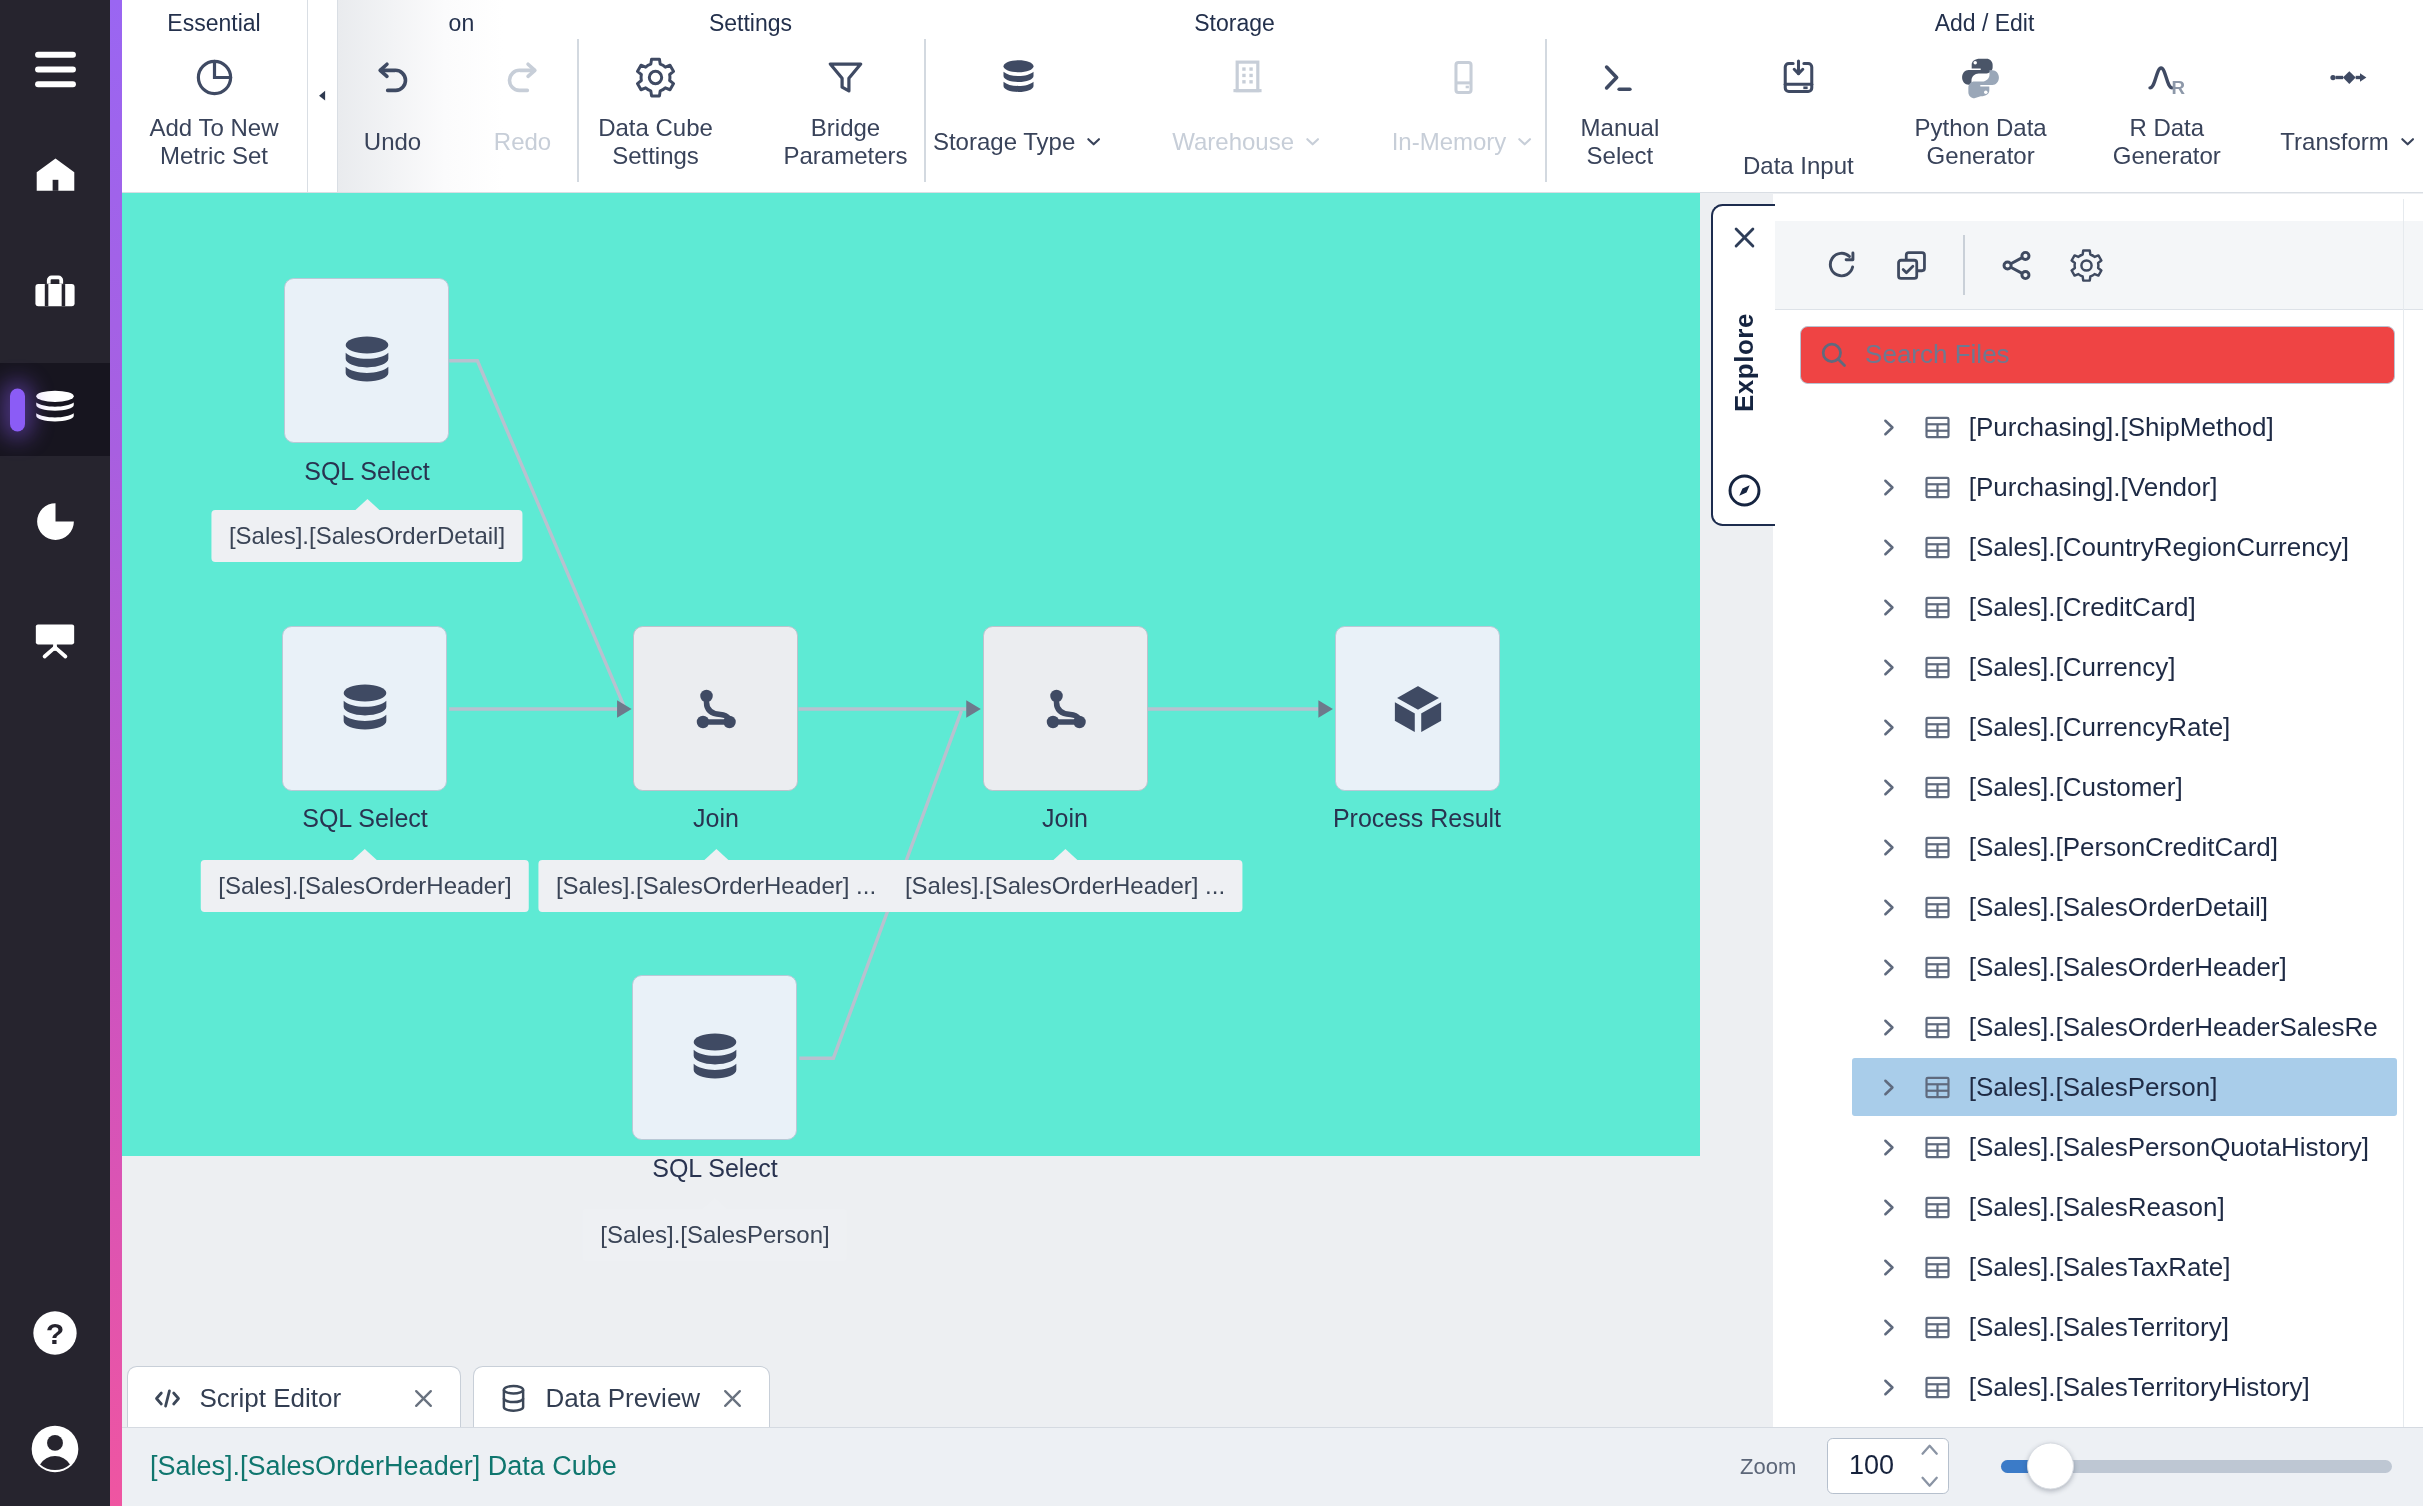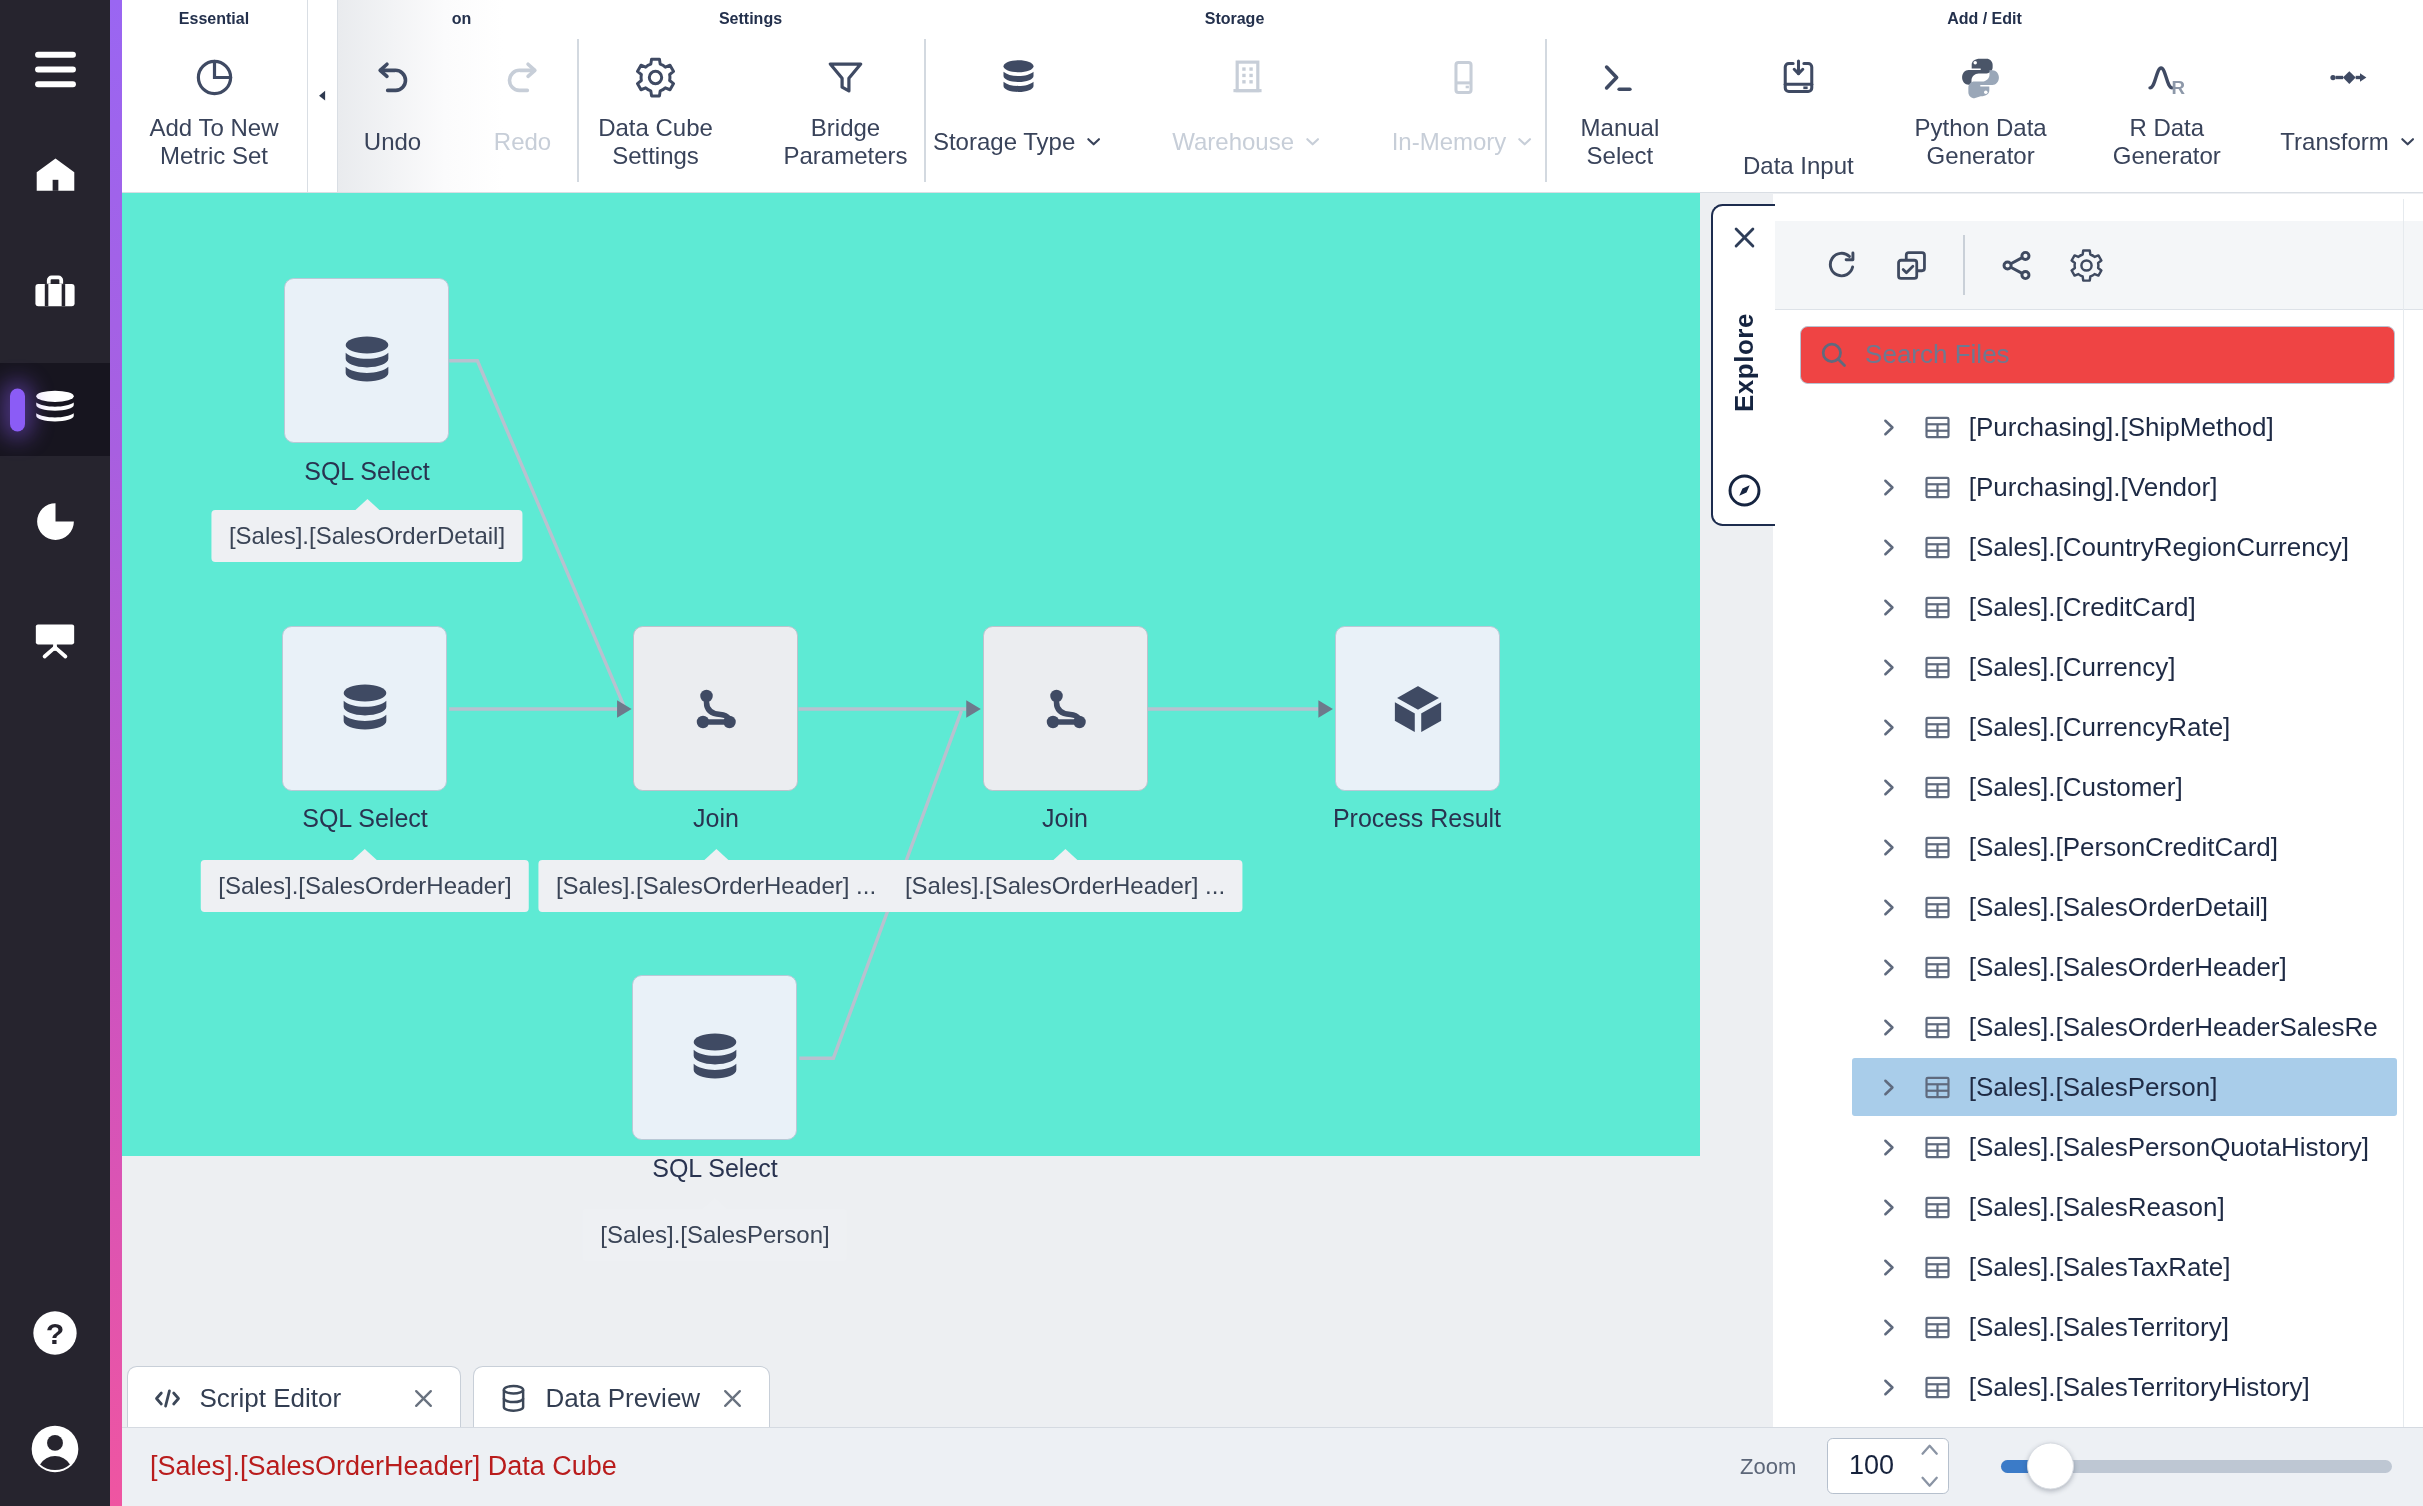--- a/index.html
+++ b/index.html
@@ -11,21 +11,21 @@
   .stripe{position:absolute;left:110px;top:0;width:11.6px;height:1506px;z-index:11;
     background:linear-gradient(180deg,#9a66f2 0%,#a85fe0 30%,#c953c4 60%,#ef55a1 100%);}
   .sb-item{position:absolute;left:0;width:110px;height:93px;display:flex;align-items:center;justify-content:center;cursor:pointer;}
   .sb-item.active{background:#17151f;}
   .sb-pill{position:absolute;left:9.7px;top:50%;transform:translateY(-50%);width:15.5px;height:43px;border-radius:7.8px;
     background:#8b5cf6;box-shadow:0 0 21.3px 7.8px rgba(139,92,246,.45);}
   
   .toolbar{position:absolute;left:121px;top:0;width:2303px;height:192px;background:#fff;border-bottom:1.9px solid #d9dee4;z-index:5;display:flex;}
   .tb-section{position:relative;height:100%;box-sizing:border-box;}
   .tb-divider-left::before{content:"";position:absolute;left:0;top:39px;bottom:9.7px;width:1.9px;background:#d3d9e0;}
-  .tb-label{position:absolute;top:9.7px;left:0;right:0;text-align:center;font-size:16px;font-weight:700;color:#23304c;white-space:nowrap;}
+  .tb-label{position:absolute;top:9.7px;left:0;right:0;text-align:center;font-size:23px;font-weight:400;color:#23304c;white-space:nowrap;}
   .tb-label.clip{text-align:center;padding-left:7.8px;}
   .tb-items{position:absolute;top:50px;left:0;right:0;bottom:0;display:flex;justify-content:center;align-items:flex-start;}
   .tb-item{display:flex;flex-direction:column;align-items:center;cursor:pointer;color:#3f4a63;}
   .tb-item .tico{height:54px;display:flex;align-items:center;justify-content:center;}
   .tb-item .tlabel{height:68px;display:flex;align-items:center;justify-content:center;text-align:center;
     font-size:24px;line-height:1.18;color:#39435a;margin-top:3.9px;white-space:pre-line;}
   .tb-item.disabled{color:#c7ced8;cursor:default;}
   .tb-item.disabled .tlabel{color:#c7ced8;}
   .chev{margin-left:7.8px;flex:0 0 auto;}
   .labelrow{display:flex;align-items:center;}
@@ -65,21 +65,21 @@
   .vtab .vtext{flex:1;display:flex;align-items:center;justify-content:center;writing-mode:vertical-rl;transform:rotate(180deg);
     font-size:26px;font-weight:700;color:#152440;letter-spacing:0.5px;}
   
   .btab{position:absolute;top:1366px;height:63px;background:#fff;border:1.9px solid #c8cfd8;border-bottom:none;border-radius:9.7px 9.7px 0 0;
     box-sizing:border-box;display:flex;align-items:center;padding:0 23px;gap:15.5px;z-index:2;cursor:pointer;}
   .btab .btlabel{font-size:26px;color:#333e52;white-space:nowrap;}
   .btab .bticon{color:#3c4758;display:flex;}
   .btab .btclose{margin-left:auto;color:#69727f;display:flex;cursor:pointer;}
   
   .statusbar{position:absolute;left:121px;top:1427px;width:2303px;height:79px;background:#edf0f4;border-top:1.9px solid #d5dae1;box-sizing:border-box;z-index:2;}
-  .status-title{position:absolute;left:29px;top:0;height:77px;line-height:77px;font-size:27px;font-weight:500;color:#b91c1c;}
+  .status-title{position:absolute;left:29px;top:0;height:77px;line-height:77px;font-size:27px;font-weight:500;color:#0f766e;}
   .zoom-label{position:absolute;left:1619px;top:0;height:77px;line-height:77px;font-size:22px;color:#5c6678;}
   .zoom-box{position:absolute;left:1706px;top:9.7px;width:122px;height:56px;border:1.9px solid #b6c0cd;border-radius:5.8px;background:#fff;box-sizing:border-box;}
   .zoom-box input{position:absolute;left:0;top:0;width:83px;height:52px;border:none;outline:none;font-size:27px;color:#16223c;
     text-align:center;font-family:inherit;background:transparent;}
   .spin{position:absolute;right:7.8px;color:#8a94a4;cursor:pointer;display:flex;}
   .spin.up{top:2.9px;} .spin.down{bottom:2.9px;}
   .slider{position:absolute;left:1880px;top:32px;width:391px;height:12.6px;border-radius:6.8px;background:#bec7d3;cursor:pointer;}
   .slider .fill{position:absolute;left:0;top:0;width:56px;height:12.6px;border-radius:6.8px 0 0 6.8px;background:#3b7bc8;}
   .slider .thumb{position:absolute;left:26px;top:50%;transform:translateY(-50%);width:45px;height:45px;border-radius:50%;
     background:#fff;border:1px solid #d8dce2;box-shadow:0 1.9px 5.8px rgba(40,50,70,.3);cursor:grab;}

